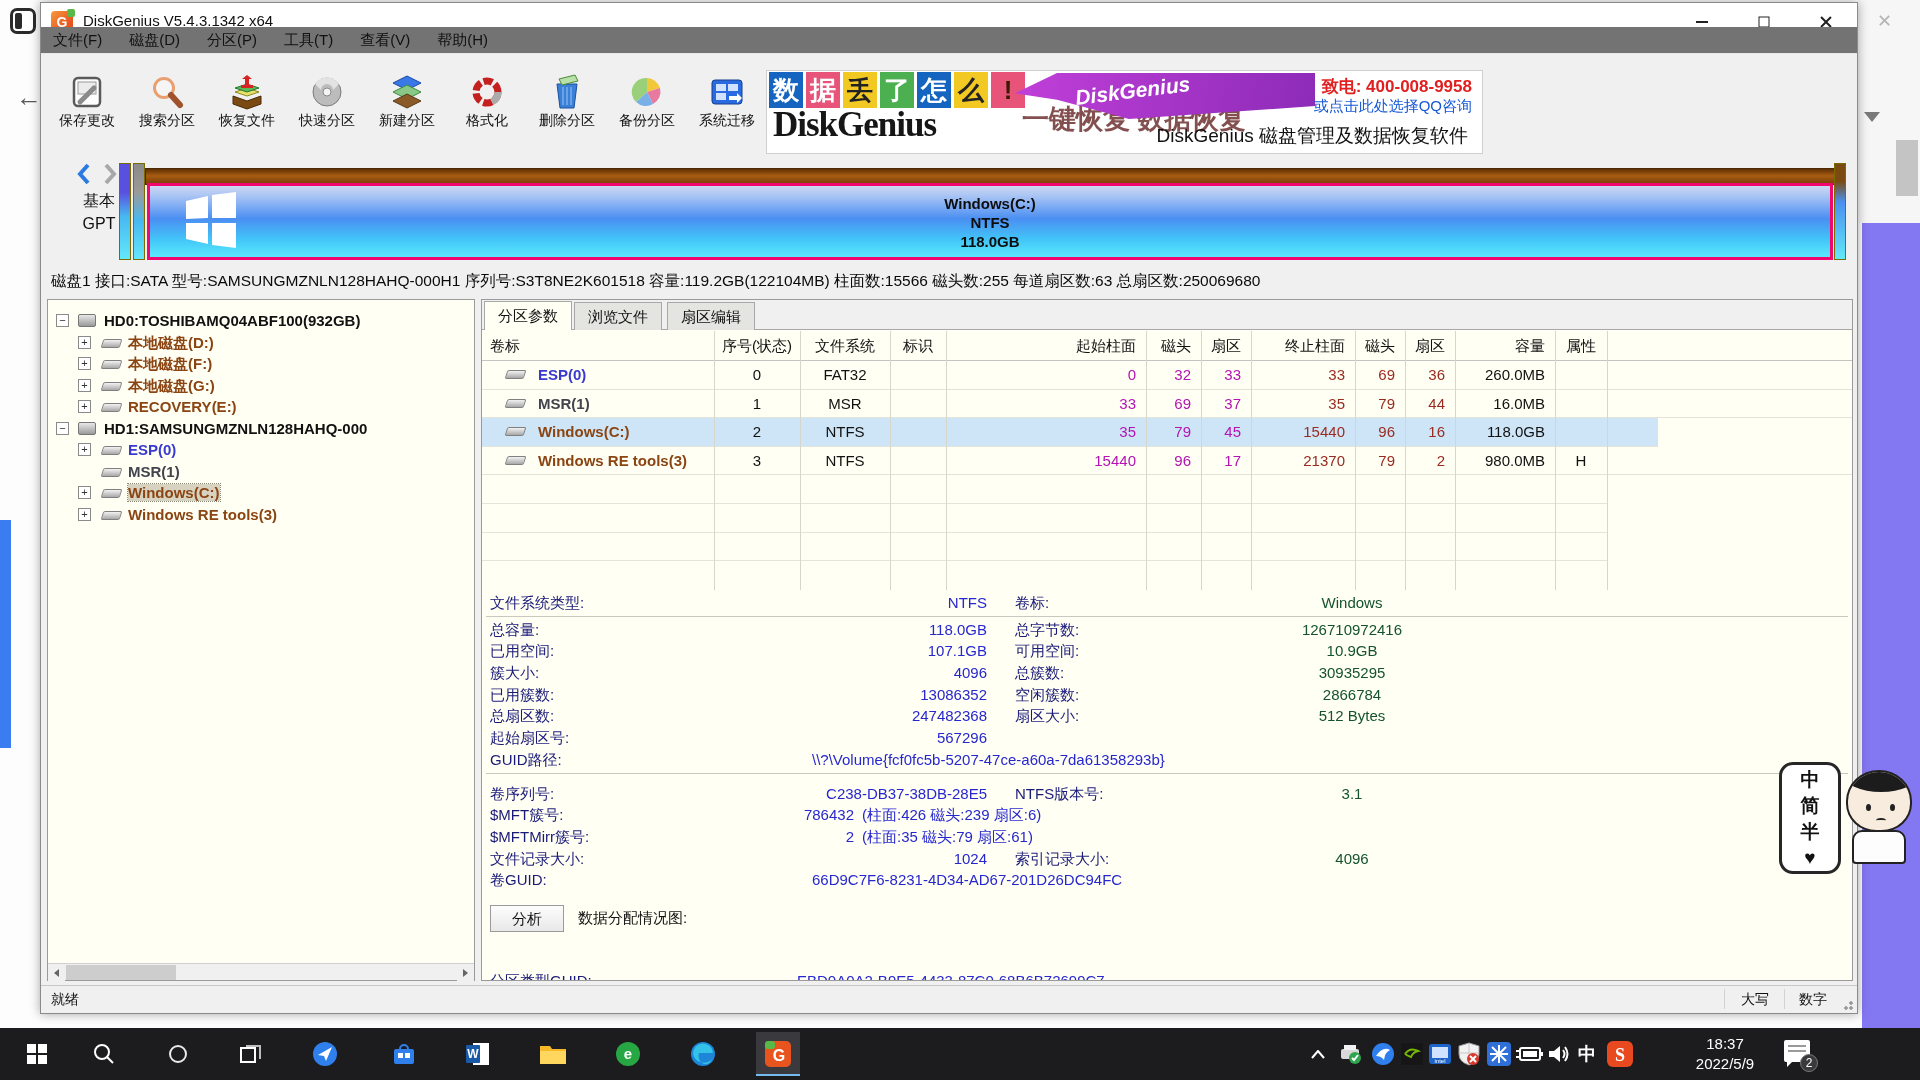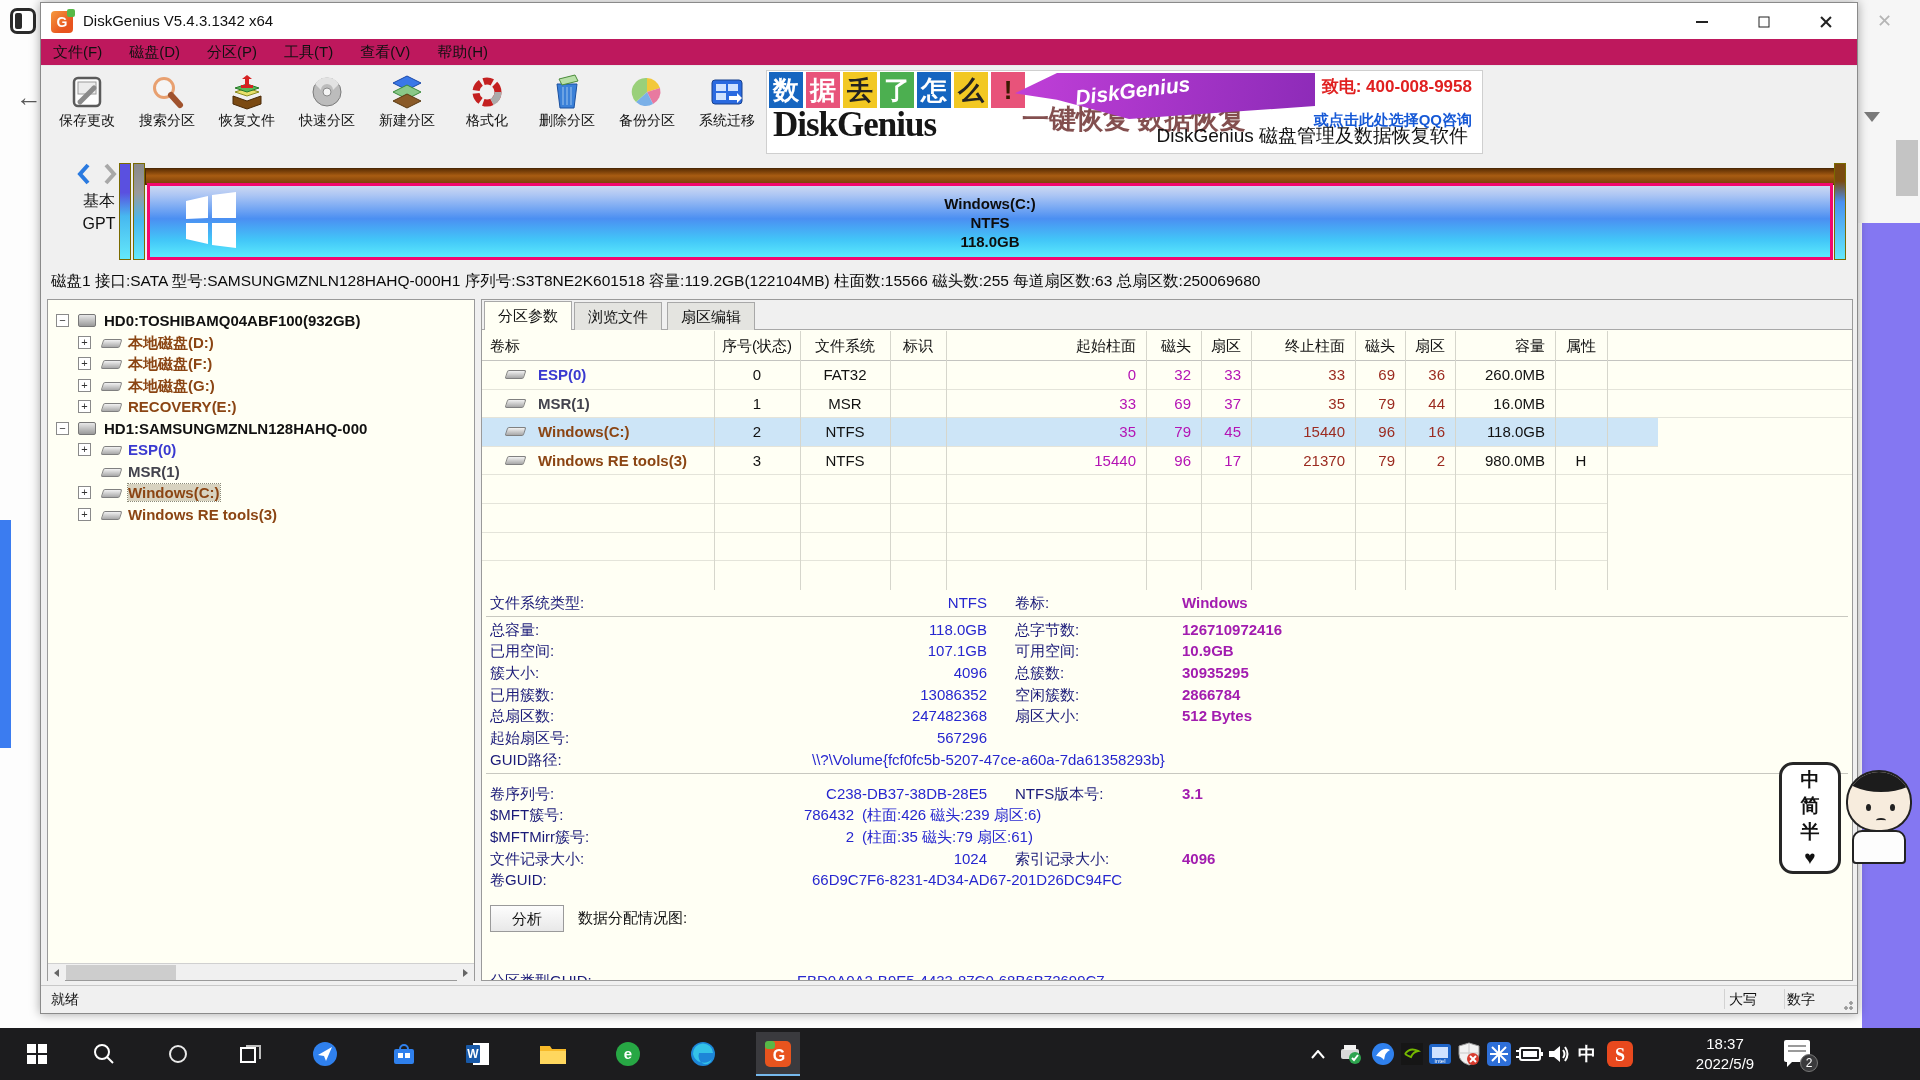--- a/index.html
+++ b/index.html
@@ -32,40 +32,40 @@
   #title-text { left:42px; top:9px; font-size:15px; color:#111; }
   .winbtn { top:0; width:62px; height:38px; cursor:pointer; }
   .winbtn .g { position:absolute; left:50%; top:50%; }
   #btn-min { right:124px; } #btn-min .g { width:12px; height:2px; background:#222; transform:translate(-50%,-50%); }
   #btn-max { right:62px; } #btn-max .g { width:11px; height:11px; border:1.5px solid #222; transform:translate(-50%,-50%); }
   #btn-close { right:0; } #btn-close .g { width:14px; height:14px; transform:translate(-50%,-50%); }
   #btn-close .g::before, #btn-close .g::after { content:""; position:absolute; left:6px; top:0; width:2px; height:14px; background:#222; }
   #btn-close .g::before { transform:rotate(45deg);} #btn-close .g::after { transform:rotate(-45deg);}
 
   
-  #menubar { left:0; top:36px; right:0; height:27px; background:#be185d; display:flex; align-items:center; padding-left:12px; gap:27px; border-bottom:1px solid #e8e8e8;}
+  #menubar { left:0; top:24px; right:0; height:27px; background:#737373; display:flex; align-items:center; padding-left:12px; gap:27px; border-bottom:1px solid #e8e8e8;}
   .menu-item { font-size:15px; color:#111; cursor:default; }
 
   
   #toolband { left:0; top:65px; right:0; height:87px; background:#f0f0f0; }
   .tool-btn { position:absolute; top:4px; width:80px; height:78px; text-align:center; cursor:pointer; }
   .tool-btn svg { display:block; margin:2px auto 0; }
   .tool-label { font-size:14px; color:#111; margin-top:2px; }
 
   
   #banner { left:725px; top:2px; width:717px; height:84px; background:#fff; border:1px solid #cfcfcf; overflow:hidden; }
   .tile-row { position:absolute; left:2px; top:1px; display:flex; gap:3px; }
   .tile { width:34px; height:36px; font-size:26px; font-weight:bold; text-align:center; line-height:36px; }
   #banner-brand { position:absolute; left:6px; top:34px; font-family:"Liberation Serif","DejaVu Serif",serif; font-weight:bold; font-size:35px; color:#161616; letter-spacing:-1px; }
   #banner-ghost { position:absolute; left:255px; top:30px; font-size:27px; font-weight:bold; color:rgba(90,20,20,.75); white-space:nowrap; filter:blur(.4px); }
   #banner-ribbon { position:absolute; left:248px; top:2px; width:300px; height:46px;
      background:linear-gradient(100deg,#c03fd8,#8d2bb8); clip-path:polygon(14% 0,100% 0,100% 72%,38% 100%,14% 58%,0 44%); }
   #banner-ribbon span { position:absolute; left:60px; top:6px; color:#fff; font-style:italic; font-weight:bold; font-size:21px; transform:rotate(-7deg); }
   #banner-phone { position:absolute; right:10px; top:4px; font-size:17px; font-weight:bold; color:#e02020; }
-  #banner-qq { position:absolute; right:10px; top:40px; font-size:15px; font-weight:bold; color:#1558d6; }
+  #banner-qq { position:absolute; right:10px; top:26px; font-size:15px; font-weight:normal; color:#1558d6; }
   #banner-sub { position:absolute; right:14px; bottom:4px; font-size:19px; color:#111; }
 
   
   #diskband { left:0; top:152px; right:0; height:110px; background:#f0f0f0; }
   #nav-left { left:36px; top:8px; } #nav-right { left:62px; top:8px; }
   .chev { width:14px; height:22px; }
   #disk-type { left:18px; top:36px; width:80px; text-align:center; font-size:16px; color:#111; }
   #disk-scheme { left:18px; top:60px; width:80px; text-align:center; font-size:16px; color:#111; }
   #diskmap { left:104px; top:8px; width:1701px; height:100px; }
   #brown-band { left:0; top:5px; right:0; height:17px; background:linear-gradient(#5e3004,#a85c12 45%,#7a3e08); border:1px solid #4c2a06; }
@@ -127,35 +127,35 @@
   .vol-name .picon { left:24px; top:9px; }
   .t-magenta { color:#b413b4; } .t-dred { color:#9b2b20; } .t-black { color:#111; }
 
   
   #details { position:absolute; left:0; top:292px; right:0; bottom:0; }
   .drow { position:relative; height:21.7px; }
   .drow span { font-size:15px; line-height:21px; white-space:nowrap; }
   .dl1 { position:absolute; left:8px;  color:#1a1a78; }
   .dv1 { position:absolute; left:190px; width:315px; text-align:right; color:#2727cf; }
   .dl2 { position:absolute; left:533px; color:#1a1a78; }
-  .dv2 { position:absolute; left:700px; width:340px; text-align:left; color:#a21caf;font-weight:bold; }
+  .dv2 { position:absolute; left:700px; width:340px; text-align:center; color:#14532d; }
   .wide .dv1 { left:330px; width:auto; text-align:left; }
   .widenum .dv1 { left:190px; width:182px; text-align:right; }
   .dvrest { position:absolute; left:380px; color:#2727cf; }
   .dsep { height:1px; background:#c8c8c0; margin:2px 4px 2px 4px; }
   .dgap { height:7px; }
   #analyze-row { position:relative; height:40px; margin-top:12px; }
   #analyze-btn { position:absolute; left:8px; top:2px; width:74px; height:27px; background:linear-gradient(#fdfdfd,#e8e8e8); border:1px solid #9a9a9a; font-size:15px; color:#111; text-align:center; line-height:25px; cursor:pointer; }
   #alloc-label { position:absolute; left:96px; top:6px; font-size:15px; color:#111; }
   #clipped-row { position:absolute; left:0; top:378px; right:0; height:22px; }
 
   
   #statusbar { left:0; right:0; bottom:0; height:28px; background:#f0f0f0; border-top:1px solid #c8c8c8; }
   #status-ready { position:absolute; left:10px; top:5px; font-size:14px; color:#111; }
-  .status-cell { position:absolute; top:5px; width:52px; text-align:left; font-size:14px; color:#111; }
+  .status-cell { position:absolute; top:5px; width:52px; text-align:center; font-size:14px; color:#111; }
   #status-caps { right:76px; } #status-num { right:18px; }
   .status-sep { position:absolute; top:3px; width:1px; height:20px; background:#d2d2d2; }
   #grip { position:absolute; right:2px; bottom:2px; width:12px; height:12px;
      background:radial-gradient(circle at 3px 9px,#9a9a9a 1.5px,transparent 2px),
                 radial-gradient(circle at 8px 9px,#9a9a9a 1.5px,transparent 2px),
                 radial-gradient(circle at 8px 4px,#9a9a9a 1.5px,transparent 2px); }
 
   
   #ime-widget { left:1779px; top:762px; width:62px; height:112px; background:#fff; border:3px solid #262626; border-radius:14px; z-index:30;
       display:flex; flex-direction:column; align-items:center; justify-content:center; gap:1px; }

